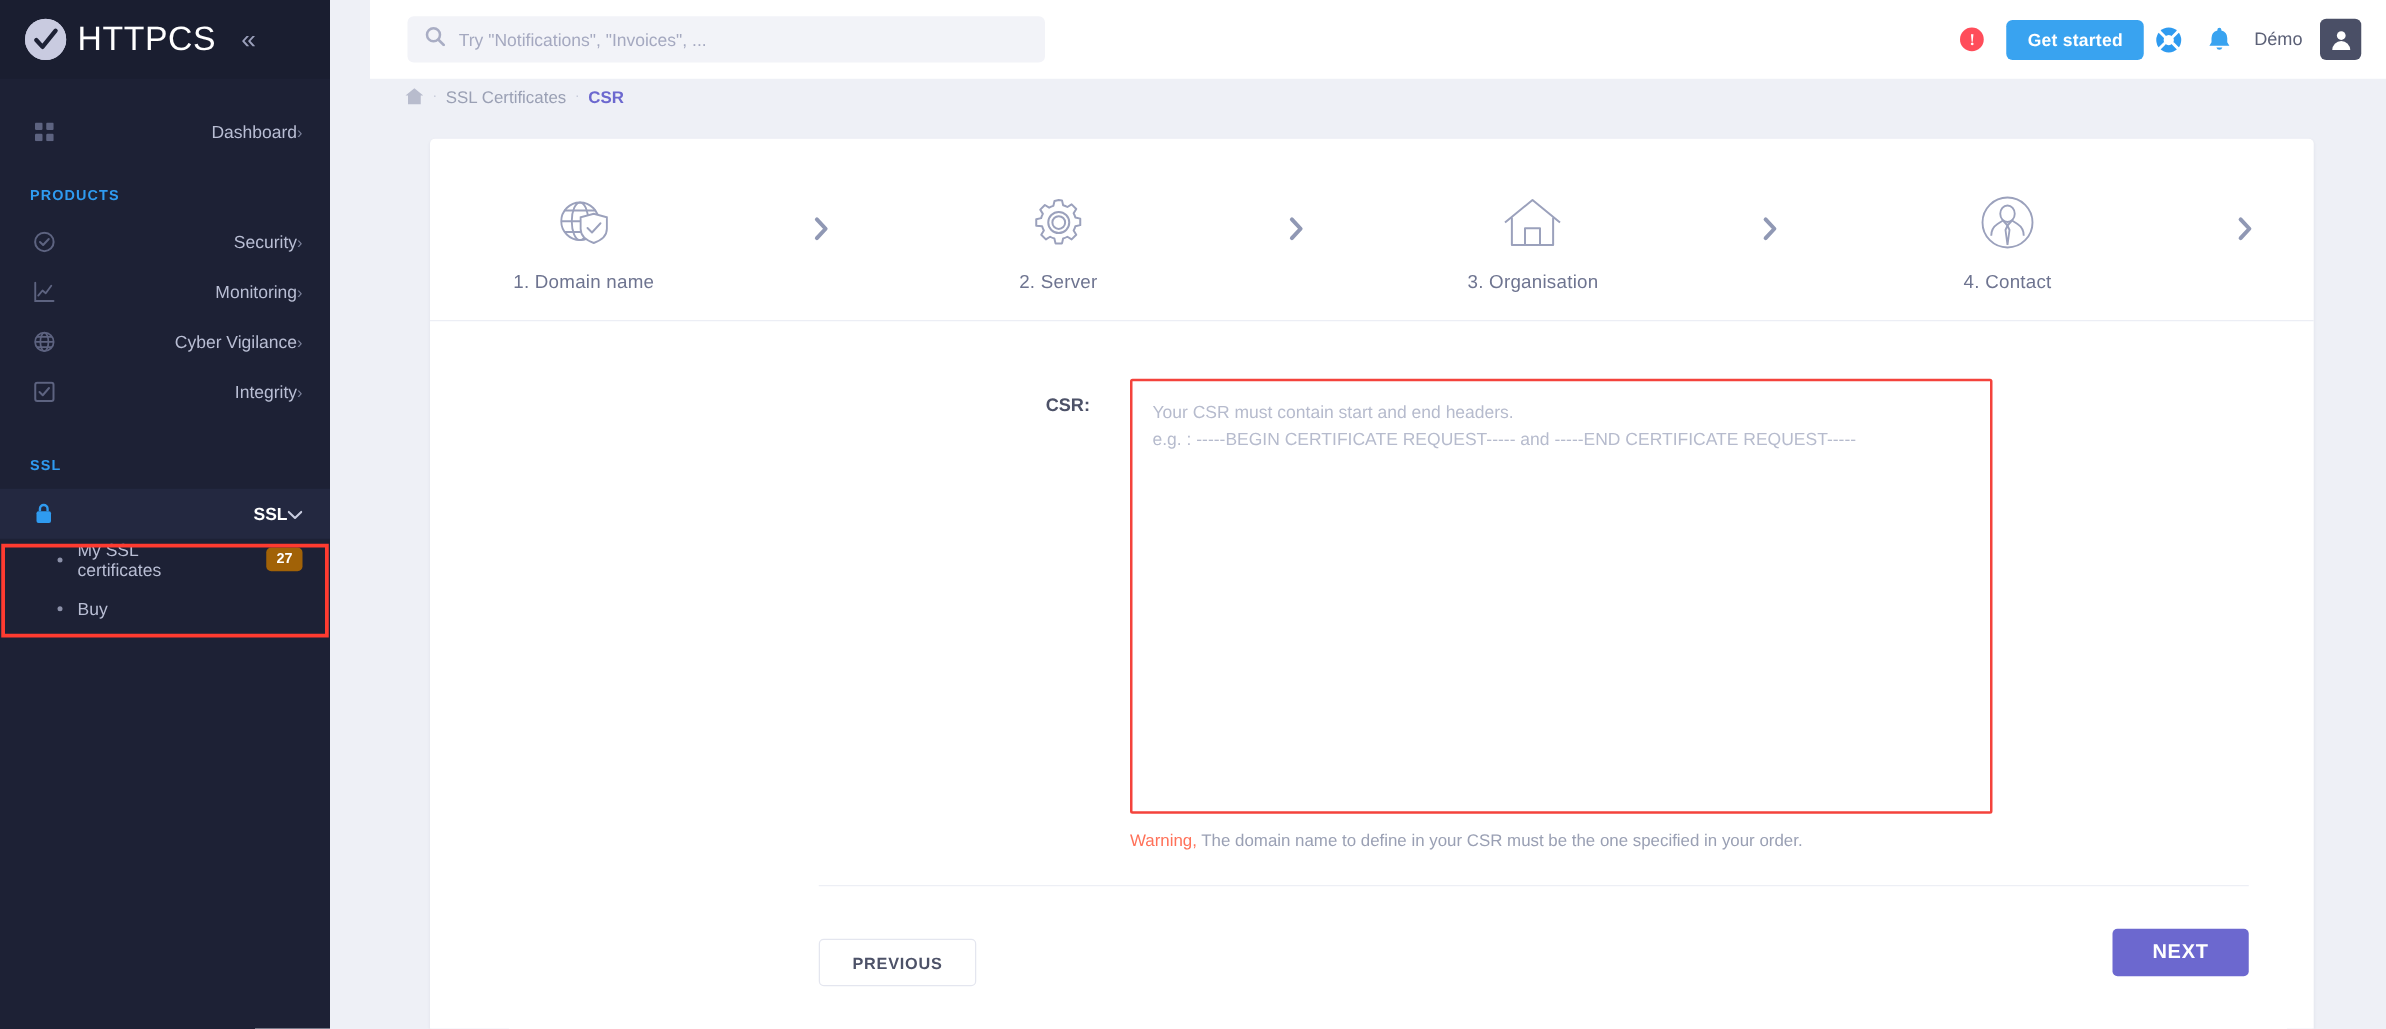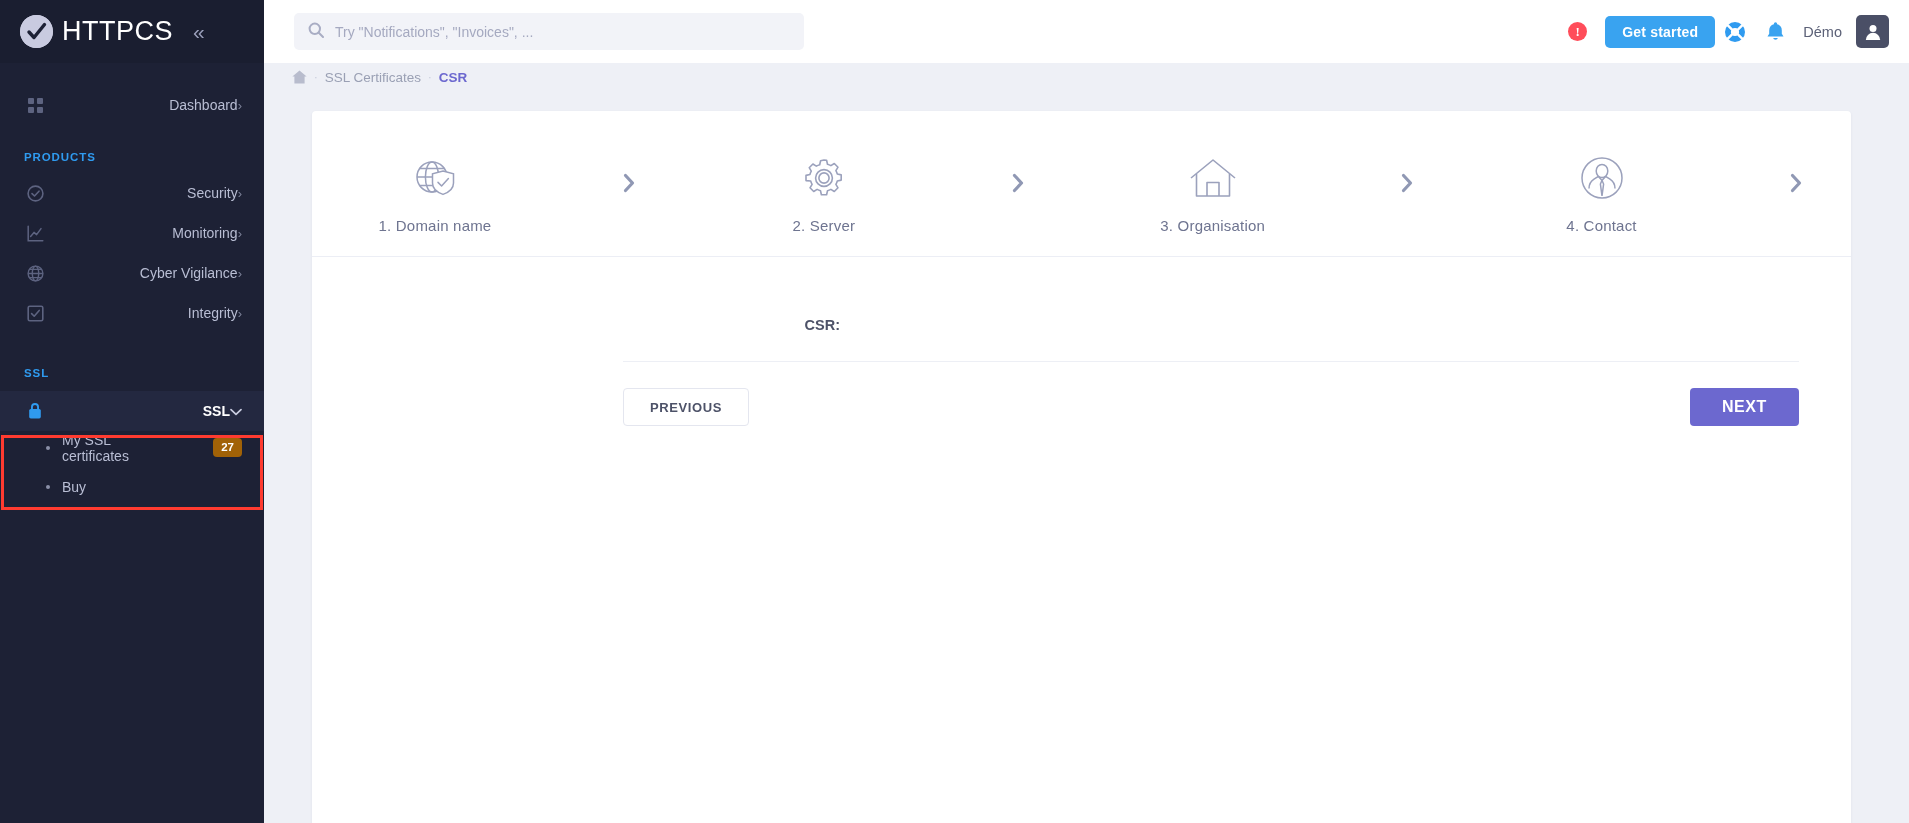--- a/index.html
+++ b/index.html
@@ -2,21 +2,21 @@
 <html><head>
 <meta charset="utf-8">
 <style>
   * { box-sizing: border-box; margin: 0; padding: 0; }
   html, body {
     width: 1909px; height: 823px;
     font-family: "Liberation Sans", sans-serif;
     background: #eef0f6;
     overflow: hidden;
   }
-  .app { position: relative; width: 1909px; height: 823px; display: flex; }
+  .app { position: relative; width: 1909px; height: 823px; display: flex; gap: 32px; }
 
   
   .sidebar {
     width: 264px; height: 823px;
     background: #1d2135;
     flex: 0 0 264px;
     position: relative;
     overflow: hidden;
   }
   .brand {
@@ -175,21 +175,21 @@
 
   .divider { margin: 28px 52px 0 311px; border-top: 1px solid #edeff5; }
 
   .actions {
     display: flex; align-items: center; justify-content: space-between;
     margin: 26px 52px 0 311px;
   }
   .btn-prev {
     background: #fff; border: 1px solid #e4e6ef; border-radius: 4px;
     height: 38px; padding: 0 26px; font-size: 13px; font-weight: 700;
-    color: #4d5268; letter-spacing: .6px; cursor: pointer; font-family: inherit;
+    color: #4d5268; letter-spacing: .6px; cursor: pointer; font-family: inherit; margin-top: 16px;
   }
   .btn-next {
     background: #6c68cf; border: 0; border-radius: 4px;
     height: 38px; padding: 0 32px; font-size: 16px; font-weight: 700;
     color: #fff; letter-spacing: .6px; cursor: pointer; font-family: inherit;
   }
 </style>
 </head>
 <body>
 
@@ -429,20 +429,27 @@
               <path d="M3.5 2.5 L10.5 10 L3.5 17.5"></path>
             </svg>
         </span>
 
 
       </div>
 
       <div class="form-area">
         <div class="row">
           <div class="row-label">CSR:</div>
+          <div class="field">
+            <textarea class="csr-input" placeholder="Your CSR must contain start and end headers.
+e.g. : -----BEGIN CERTIFICATE REQUEST----- and -----END CERTIFICATE REQUEST-----" style=""></textarea>
+            <div class="warn">
+              <b>Warning,</b><span> The domain name to define in your CSR must be the one specified in your order.</span>
+            </div>
+          </div>
         </div>
 
         <div class="divider"></div>
 
         <div class="actions">
           <button class="btn-prev">PREVIOUS</button>
           <button class="btn-next">NEXT</button>
         </div>
       </div>
 

